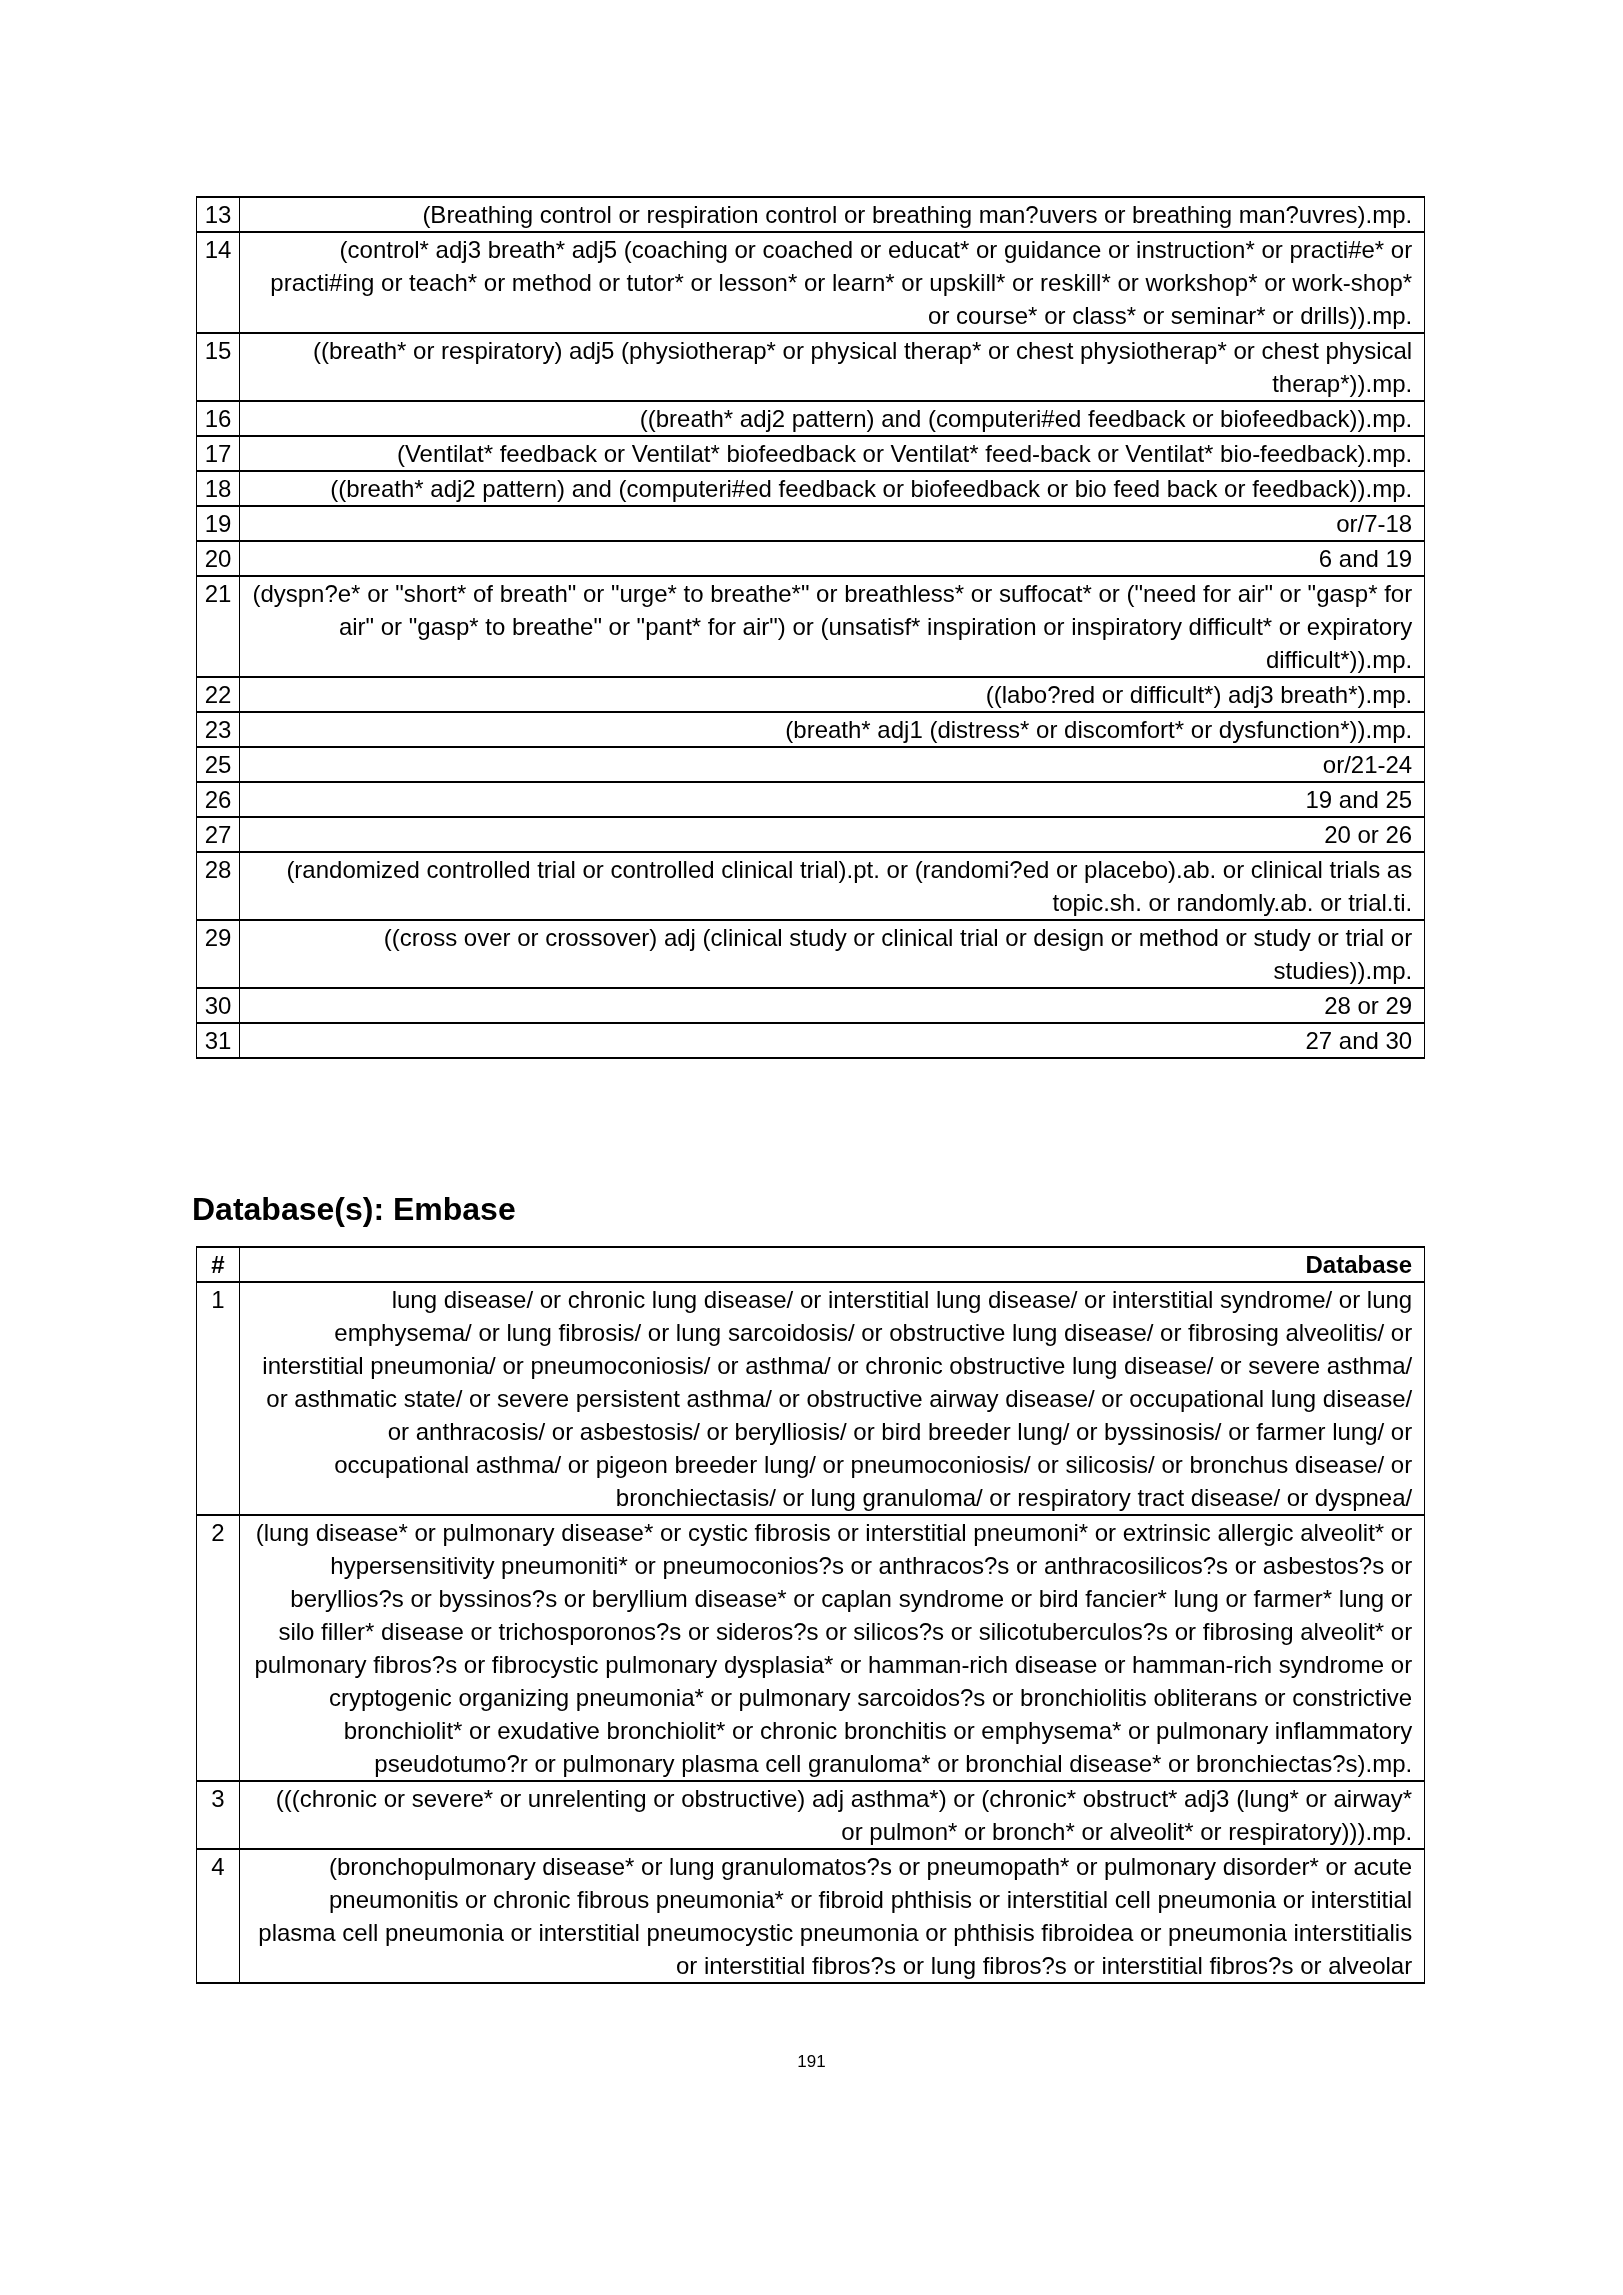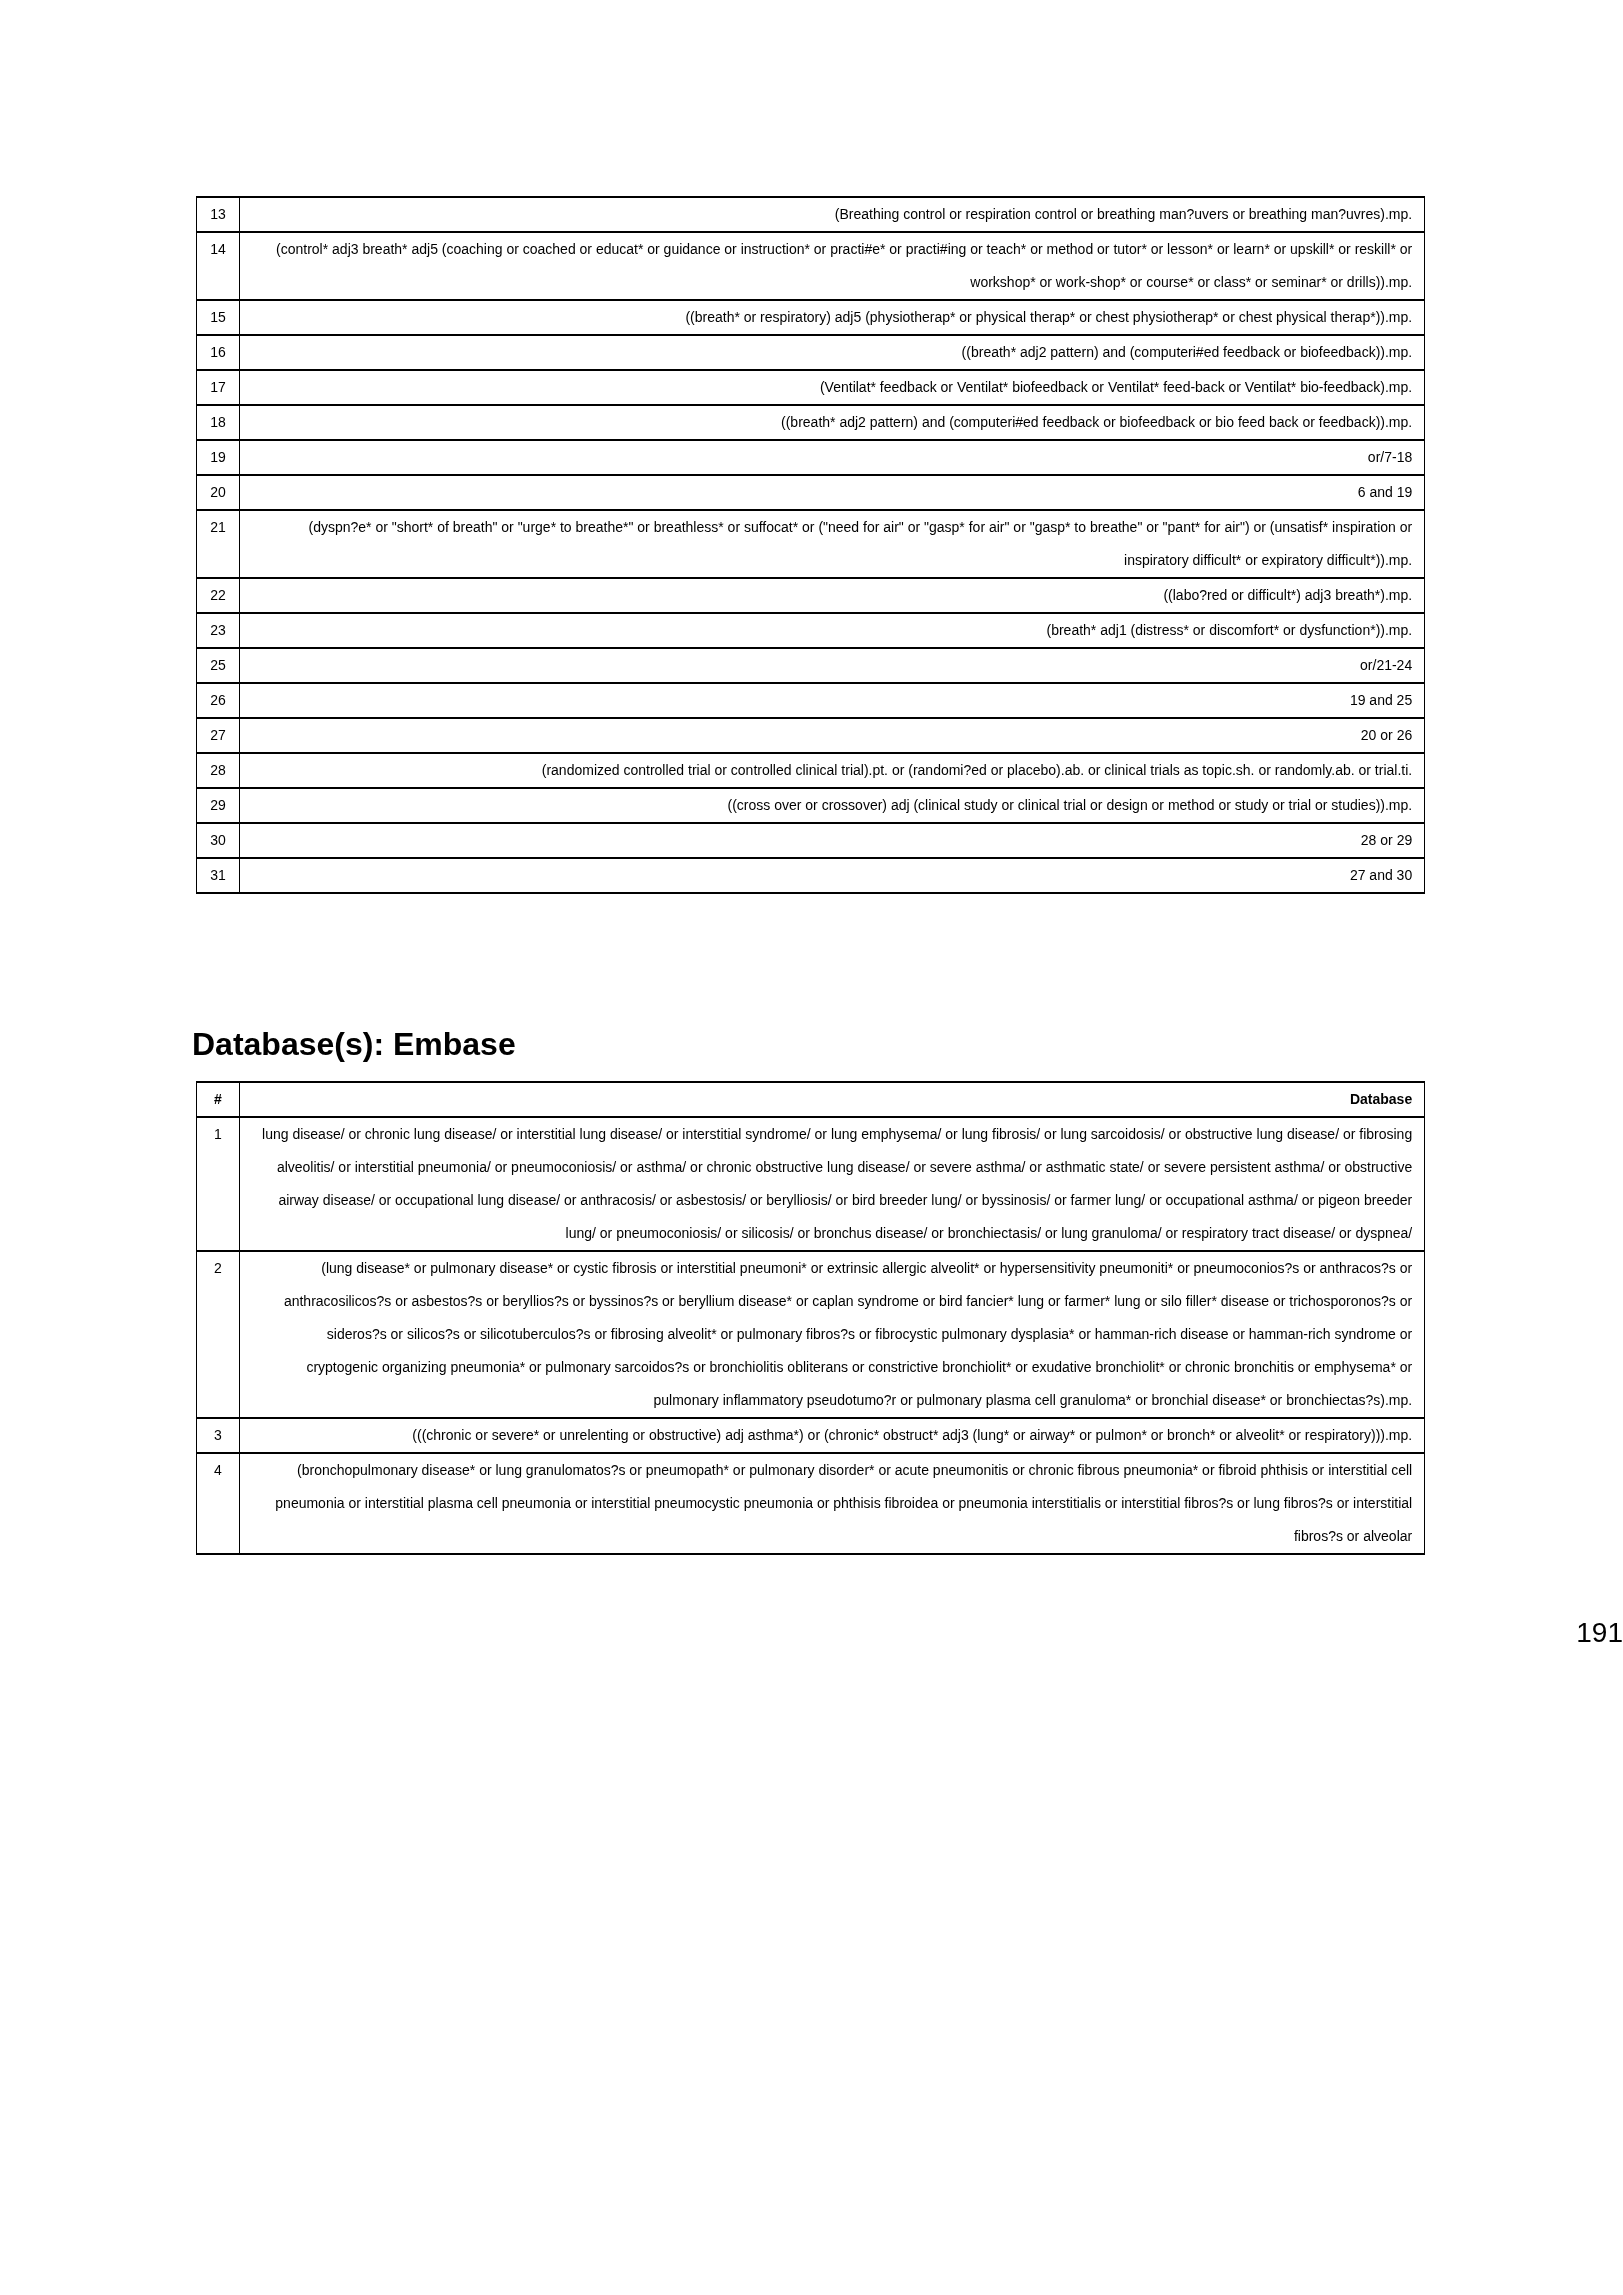--- a/index.html
+++ b/index.html
@@ -24,21 +24,21 @@
     margin-left: 196px;
   }
   .search-table.continued {
     margin-top: 196px;
   }
   .search-table td,
   .search-table th {
     border: 2px solid #000000;
     border-left-width: 1.3px;
     border-right-width: 1.3px;
-    font-size: 14px;
+    font-size: 24px;
     line-height: 33px;
     vertical-align: top;
     overflow-wrap: break-word;
   }
   .search-table th {
     font-weight: bold;
   }
   .num-col {
     width: 43px;
     text-align: center;
@@ -50,22 +50,22 @@
   }
   th.text-col { padding-left: 11.8px; }
   .db-heading {
     margin: 130px 0 16.4px 192px;
     font-size: 32px;
     line-height: 41px;
     font-weight: bold;
   }
   .page-number {
     margin-top: 63px;
-    text-align: right;
-    font-size: 28px;
+    text-align: center;
+    font-size: 17px;
     line-height: 29px;
   }
 </style>
 </head>
 <body>
 
 <div class="page">
 
   <table class="search-table continued">
     <tbody id="medline-tbody">

